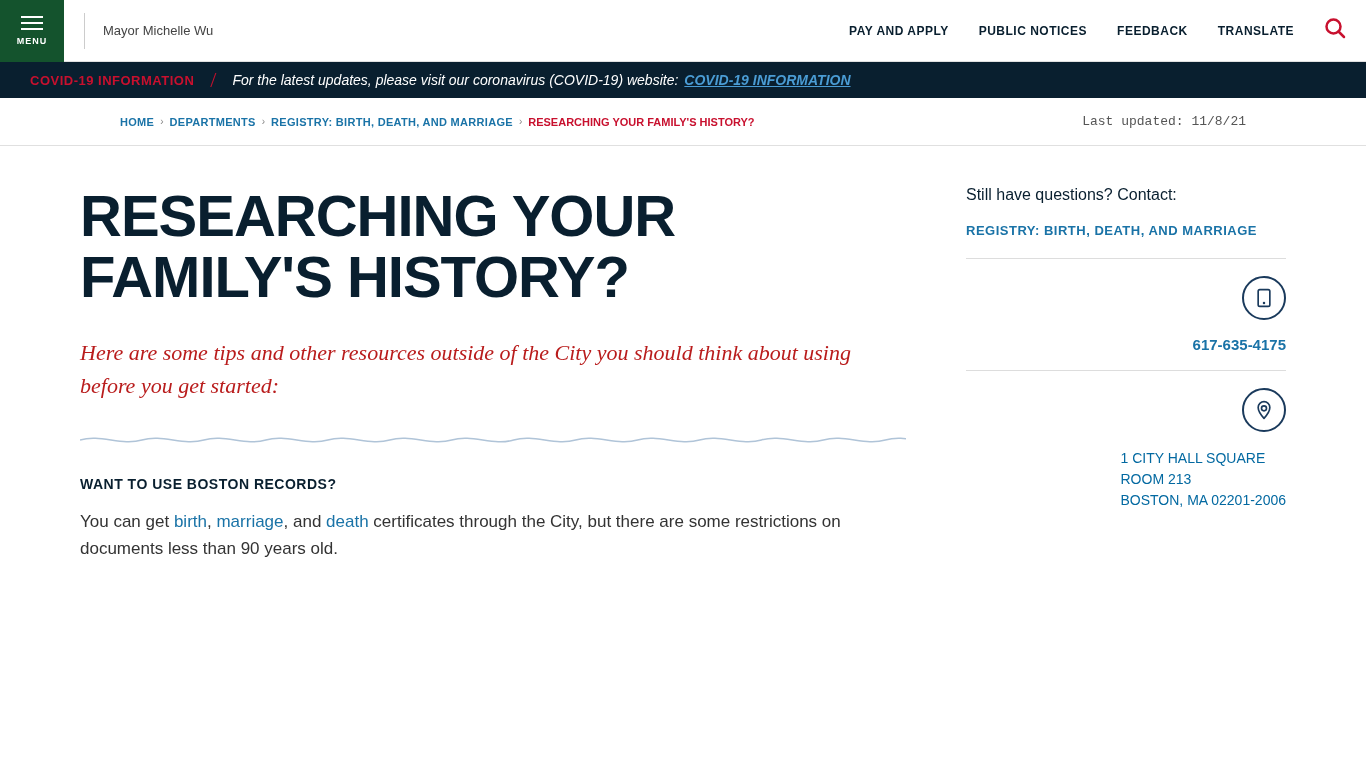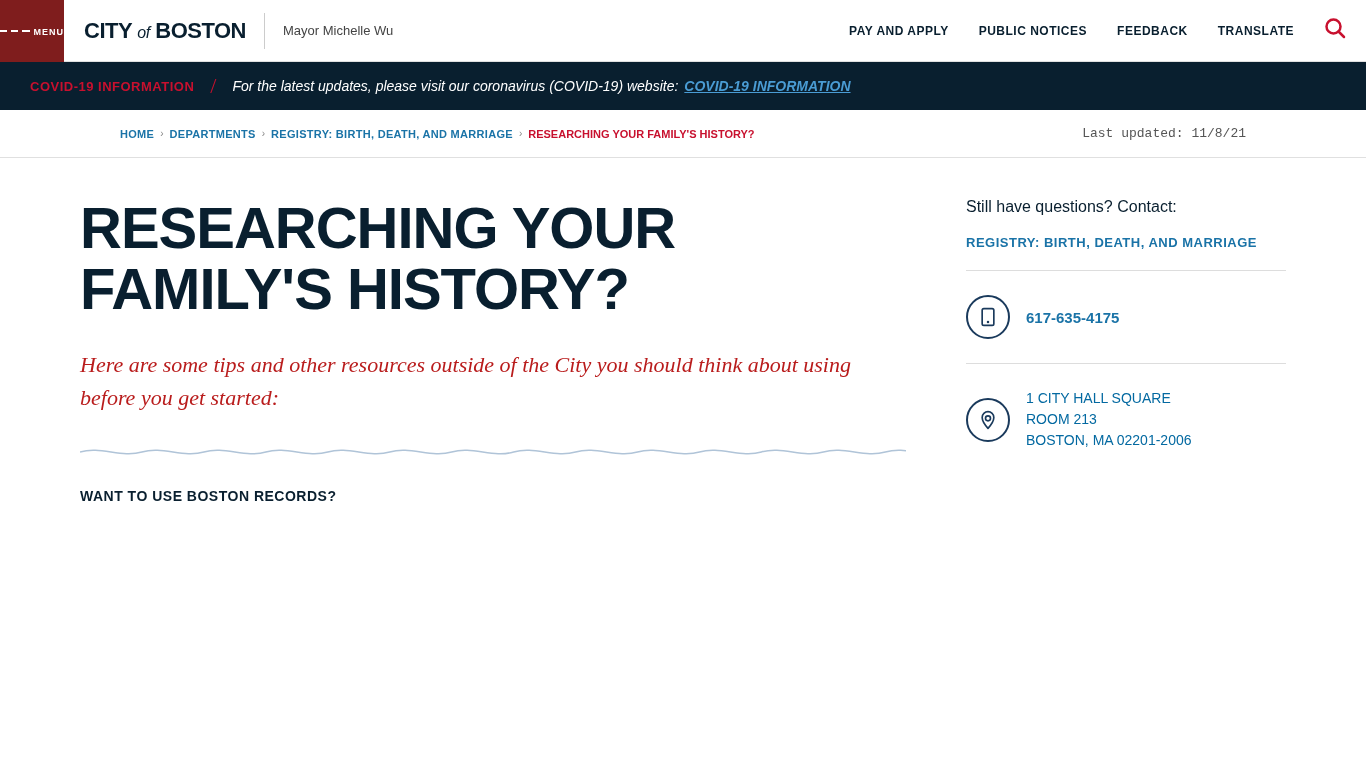--- a/index.html
+++ b/index.html
@@ -8,27 +8,27 @@
     
     .header {
       display: flex;
       align-items: center;
       height: 62px;
       background: #fff;
       border-bottom: 1px solid #e0e0e0;
       padding: 0;
     }
     .menu-btn {
-      background: #7f1d1d;
+      background: #14532d;
       color: #fff;
       border: none;
       width: 64px;
       height: 62px;
       display: flex;
-      flex-direction: row;
+      flex-direction: column;
       align-items: center;
       justify-content: center;
       cursor: pointer;
       flex-shrink: 0;
       gap: 4px;
     }
     .menu-btn .bar {
       width: 22px;
       height: 2px;
       background: #fff;
@@ -91,21 +91,21 @@
       color: #c8102e;
       font-size: 20px;
     }
 
     
     .covid-banner {
       background: #091f2f;
       display: flex;
       align-items: center;
       padding: 0 30px;
-      height: 48px;
+      height: 36px;
       gap: 0;
     }
     .covid-label {
       font-family: Arial, sans-serif;
       font-size: 13px;
       font-weight: 700;
       color: #c8102e;
       letter-spacing: 0.5px;
       flex-shrink: 0;
     }
@@ -245,24 +245,25 @@
       font-size: 13px;
       font-weight: 700;
       color: #1a73a7;
       letter-spacing: 0.5px;
       text-decoration: none;
       display: block;
       margin-bottom: 20px;
     }
     .contact-item {
       display: flex;
-      align-items: center;
+      align-items: flex-end;
       gap: 16px;
-      padding: 24px 0;
+      padding: 17px 0;
       border-top: 1px solid #ddd;
+      flex-direction: column;
     }
     .contact-icon {
       width: 44px;
       height: 44px;
       border-radius: 50%;
       border: 2px solid #1a3a5c;
       display: flex;
       align-items: center;
       justify-content: center;
       flex-shrink: 0;
@@ -291,21 +292,20 @@
 <body>
 
 <header class="header">
   <button class="menu-btn">
     <div class="bar"></div>
     <div class="bar"></div>
     <div class="bar"></div>
     <span class="menu-label">MENU</span>
   </button>
   <div class="logo-area">
-    <div class="city-boston">CITY <em>of</em> BOSTON</div>
     <div class="logo-divider"></div>
     <div class="mayor-name">Mayor Michelle Wu</div>
   </div>
   <nav class="header-nav">
     <a href="#">PAY AND APPLY</a>
     <a href="#">PUBLIC NOTICES</a>
     <a href="#">FEEDBACK</a>
     <a href="#">TRANSLATE</a>
     <button class="search-icon-btn">
       <svg width="22" height="22" viewBox="0 0 22 22" fill="none">
@@ -341,20 +341,23 @@
     <h1 class="page-title">RESEARCHING YOUR FAMILY'S HISTORY?</h1>
     <p class="page-subtitle">Here are some tips and other resources outside of the City you should think about using before you get started:</p>
 
     <div class="wavy-divider">
       <svg viewBox="0 0 800 16" preserveAspectRatio="none" xmlns="http://www.w3.org/2000/svg">
         <path d="M0,8 C20,2 40,14 60,8 C80,2 100,14 120,8 C140,2 160,14 180,8 C200,2 220,14 240,8 C260,2 280,14 300,8 C320,2 340,14 360,8 C380,2 400,14 420,8 C440,2 460,14 480,8 C500,2 520,14 540,8 C560,2 580,14 600,8 C620,2 640,14 660,8 C680,2 700,14 720,8 C740,2 760,14 780,8 C800,2 820,14 840,8" fill="none" stroke="#b0c4d8" stroke-width="1.5"></path>
       </svg>
     </div>
 
     <div class="section-heading">WANT TO USE BOSTON RECORDS?</div>
+    <p class="section-body">
+      <span>You can get </span><a href="#">birth</a>, <a href="#">marriage</a>, and <a href="#">death</a><span> certificates through the City, but there are some restrictions on documents less than 90 years old.</span>
+    </p>
   </div>
 
   <aside class="sidebar">
     <p class="sidebar-question">Still have questions? Contact:</p>
     <a href="#" class="sidebar-dept-link">REGISTRY: BIRTH, DEATH, AND MARRIAGE</a>
 
     <div class="contact-item">
       <div class="contact-icon">
         <svg width="20" height="20" viewBox="0 0 24 24" fill="none" stroke="#1a3a5c" stroke-width="2" stroke-linecap="round" stroke-linejoin="round">
           <rect x="5" y="2" width="14" height="20" rx="2" ry="2"></rect>

